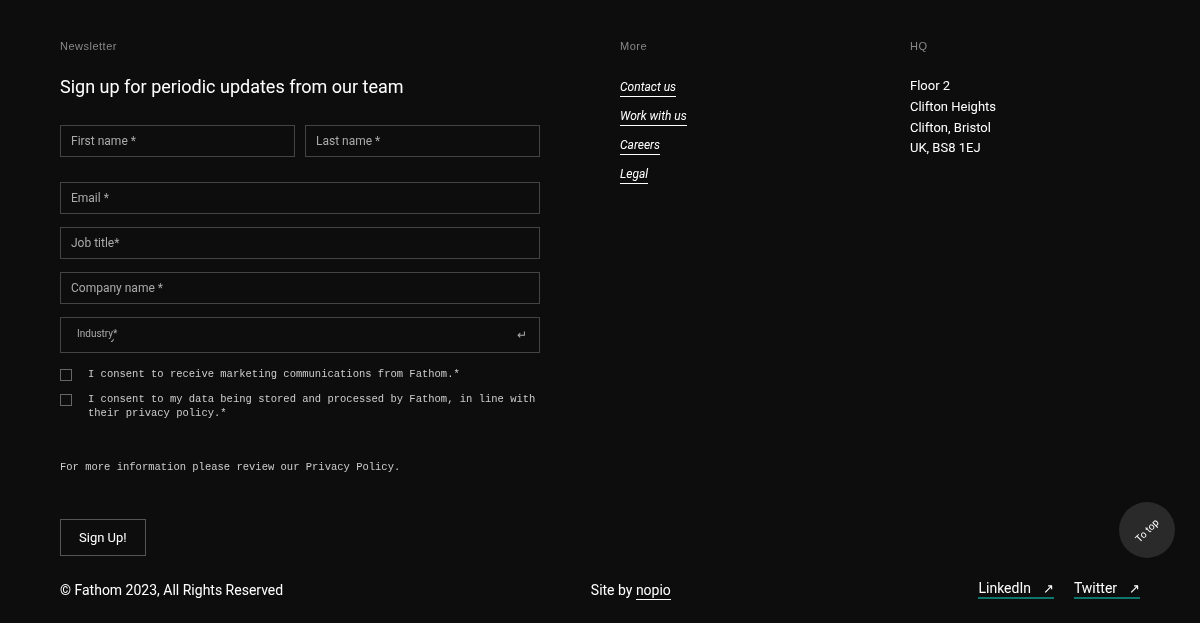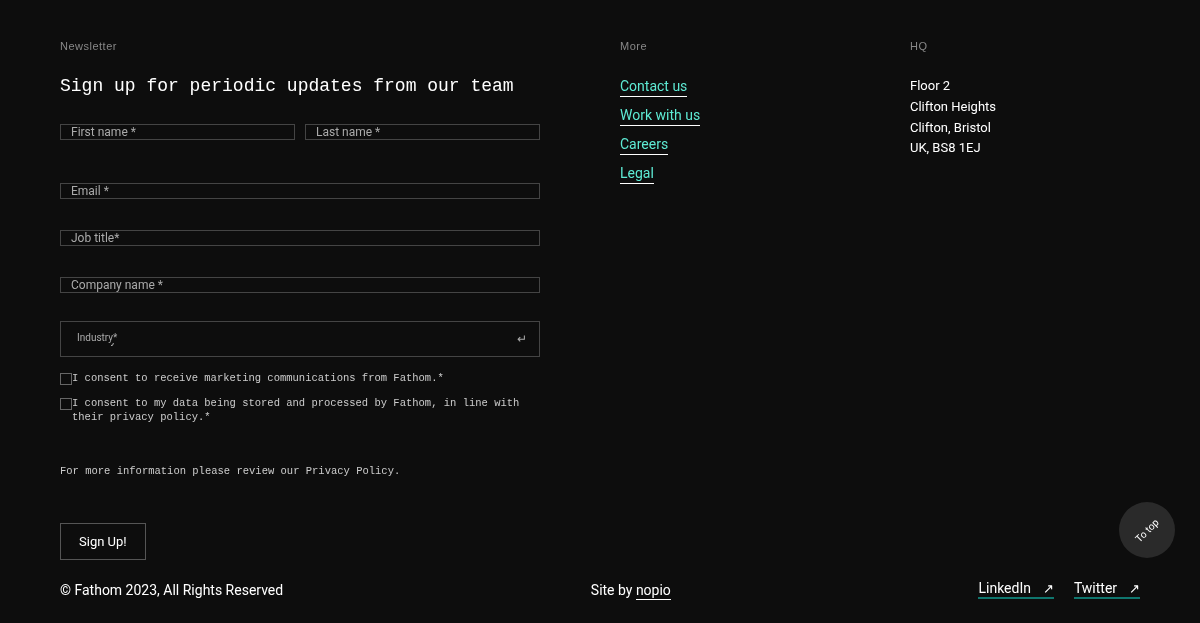--- a/index.html
+++ b/index.html
@@ -26,38 +26,37 @@
       font-size: 11px;
       color: #888;
       letter-spacing: 0.5px;
       margin-bottom: 24px;
     }
     .newsletter-heading {
       font-size: 18px;
       font-weight: 400;
       margin-bottom: 28px;
       color: #fff;
-      font-family: Liberation Mono, monospace;
     }
     .form-row {
       display: flex;
       gap: 10px;
       margin-bottom: 12px;
     }
     .form-row input {
       flex: 1;
     }
     input[type="text"], input[type="email"], select {
       width: 100%;
       background: transparent;
       border: 1px solid #444;
       color: #aaa;
-      padding: 0 10px;
-      font-size: 12px;
-      margin-bottom: 28px;
+      padding: 8px 10px;
+      font-size: 12px;
+      margin-bottom: 13px;
       font-family: inherit;
     }
     input::placeholder {
       color: #aaa;
     }
     .select-wrapper {
       position: relative;
       border: 1px solid #444;
       padding: 0;
       margin-bottom: 14px;
@@ -80,21 +79,21 @@
       font-size: 12px;
       color: #aaa;
     }
     .select-arrow {
       font-size: 12px;
       color: #aaa;
     }
     .checkbox-row {
       display: flex;
       align-items: flex-start;
-      gap: 0;
+      gap: 16px;
       margin-bottom: 10px;
     }
     .checkbox-box {
       width: 12px;
       height: 12px;
       border: 1px solid #666;
       flex-shrink: 0;
       margin-top: 2px;
     }
     .checkbox-label {
@@ -119,26 +118,27 @@
       cursor: pointer;
       font-family: inherit;
     }
     .more-list {
       list-style: none;
     }
     .more-list li {
       margin-bottom: 8px;
     }
     .more-list a {
-      color: #5eead4;
+      color: #ffffff;
       text-decoration: none;
-      font-size: 14px;
+      font-size: 12px;
       border-bottom: 1px solid #fff;
       padding-bottom: 2px;
       display: inline-block;
+      font-style: italic;
     }
     .address p {
       font-size: 13px;
       line-height: 1.6;
       color: #fff;
     }
     .bottom-bar {
       position: absolute;
       bottom: 24px;
       left: 60px;

